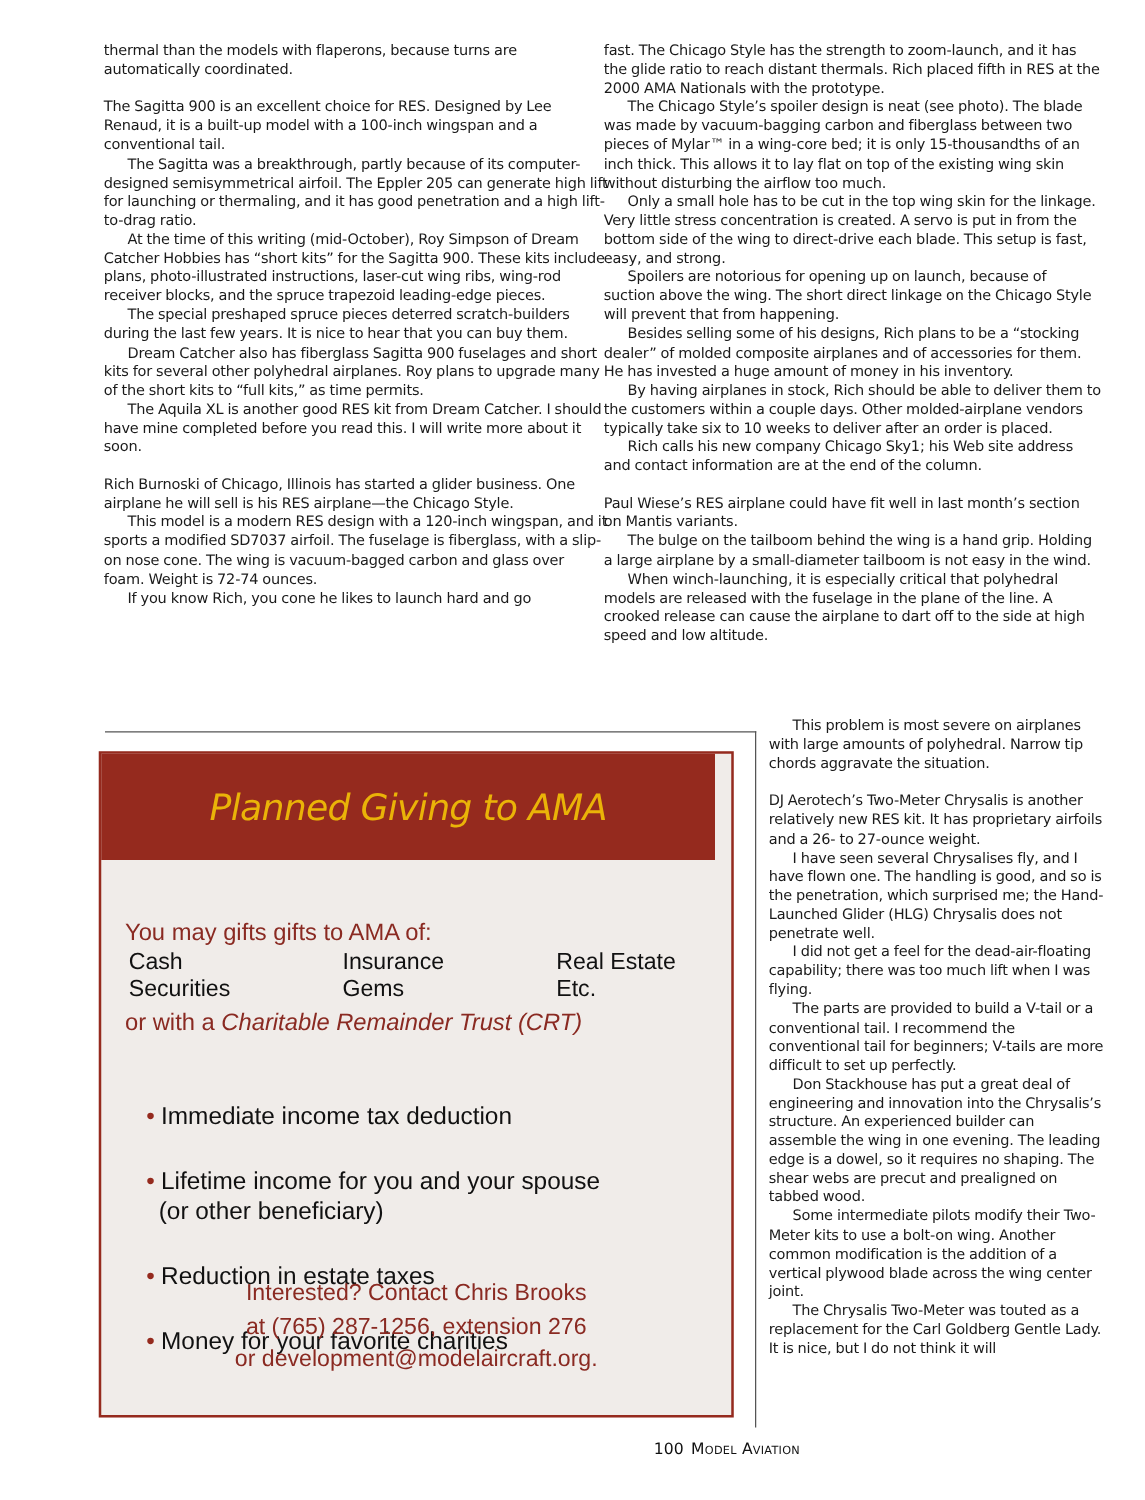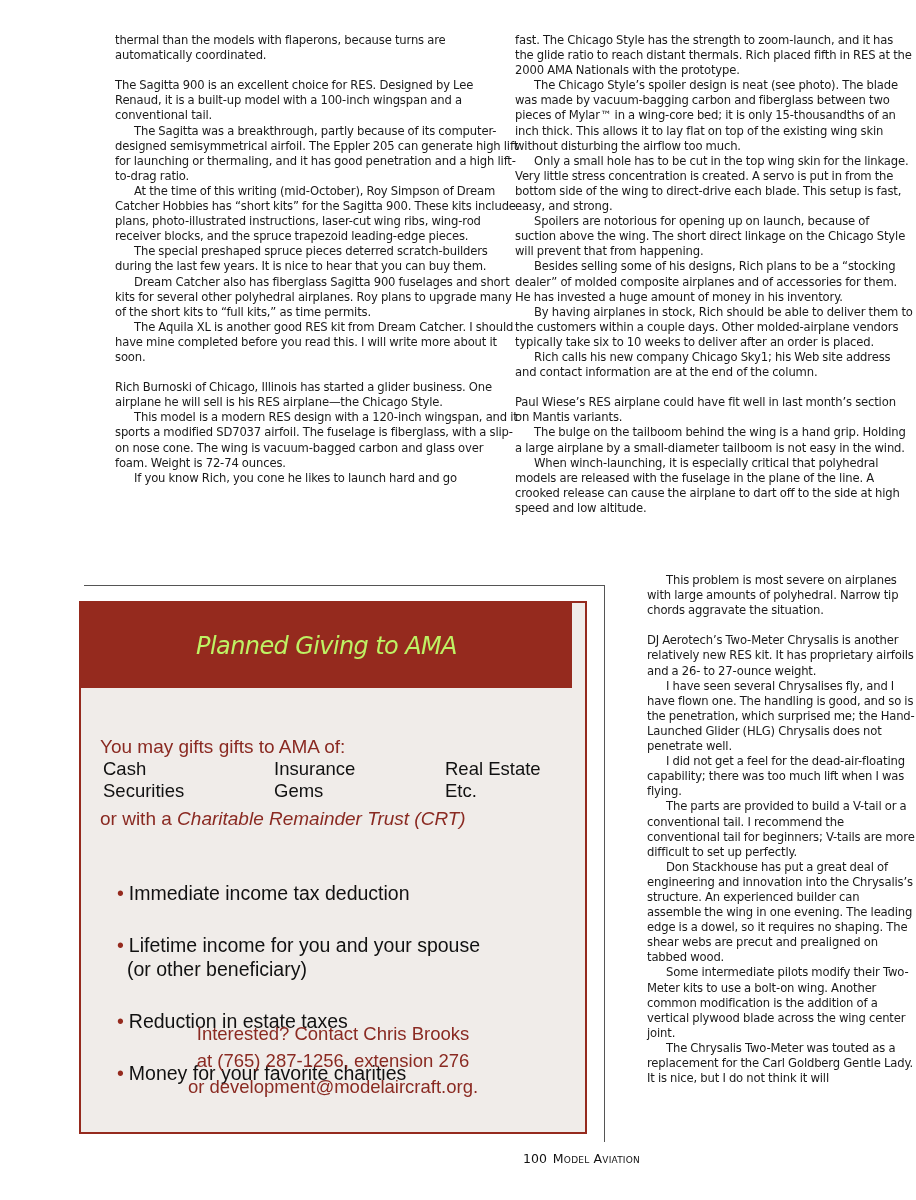--- a/index.html
+++ b/index.html
@@ -5,42 +5,41 @@
   html, body { margin: 0; padding: 0; background: #ffffff; }
   body { width: 916px; height: 1200px; position: relative; overflow: hidden; }
   .col {
     position: absolute;
     font-family: "DejaVu Sans", sans-serif;
     font-size: 11.6px;
     line-height: 15.1px;
     color: #1a1a1a;
     letter-spacing: -0.15px;
     word-spacing: -0.3px;
-    margin-left: 32px;
   }
   .col p { margin: 0; text-indent: 19px; }
   .col p.first { text-indent: 0; }
   .col p.gap { margin-top: 15.1px; }
   #col-left { left: 83px; top: 33px; width: 404px; }
   #col-right { left: 483px; top: 33px; width: 398px; }
   #col-narrow { left: 615px; top: 573px; width: 268px; }
 
   #ad-frame {
     position: absolute; left: 84px; top: 585px; width: 520px; height: 556px;
     border-top: 1px solid #555; border-right: 1px solid #555;
   }
   #ad {
     position: absolute; left: 79px; top: 601px; width: 508px; height: 533px;
     border: 2px solid #952a1e; background: #f0ece9; box-sizing: border-box;
   }
   #ad-header {
     position: absolute; left: 0; top: 0; right: 13px; height: 85px;
-    background: #952a1e; color: #bef264;
+    background: #952a1e; color: #eab308;
     font-family: "DejaVu Sans", sans-serif; font-style: italic;
-    font-size: 24px; letter-spacing: -0.6px;
+    font-size: 29px; letter-spacing: -0.6px;
     display: flex; align-items: center; justify-content: center;
   }
   .ad-text { position: absolute; font-family: "Liberation Sans", sans-serif; }
   #ad-intro { left: 19px; top: 133px; font-size: 19px; color: #8a2a22; }
   #ad-gifts { left: 22px; top: 155px; font-size: 18.5px; color: #111; line-height: 21.5px; }
   #ad-gifts .row { display: flex; gap: 34px; }
   #ad-gifts .cell { width: 137px; }
   #ad-crt { left: 19px; top: 205px; font-size: 19px; color: #8a2a22; }
   #ad-crt i { font-style: italic; }
   #ad-bullets { left: 36px; top: 250px; font-size: 19.5px; color: #111; line-height: 24px; }

